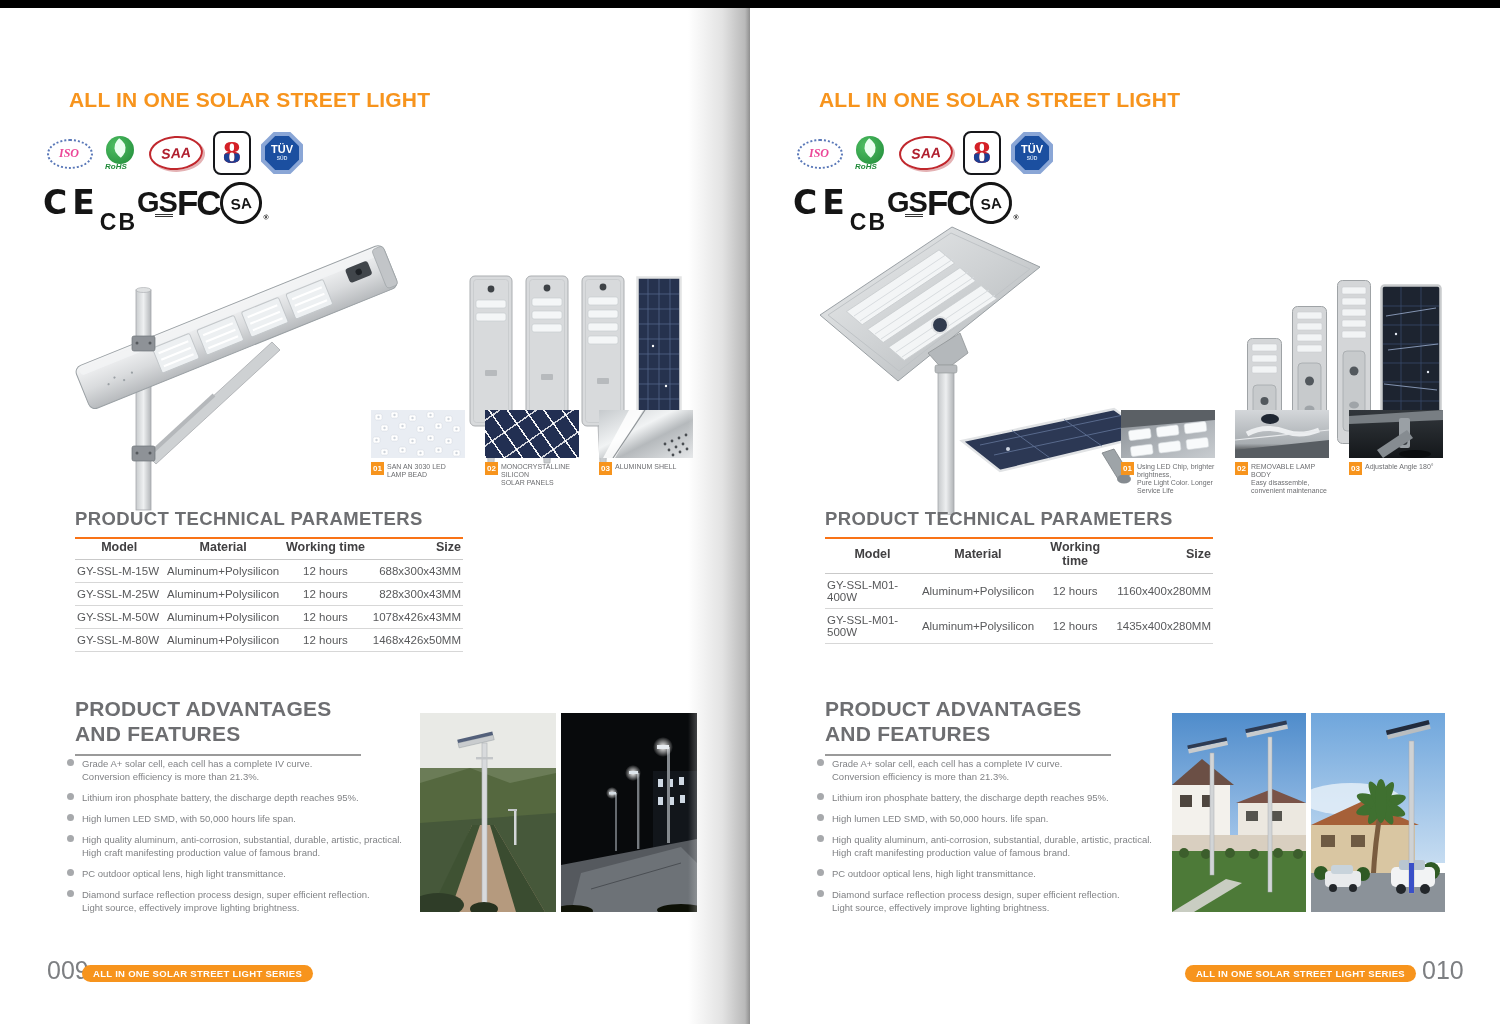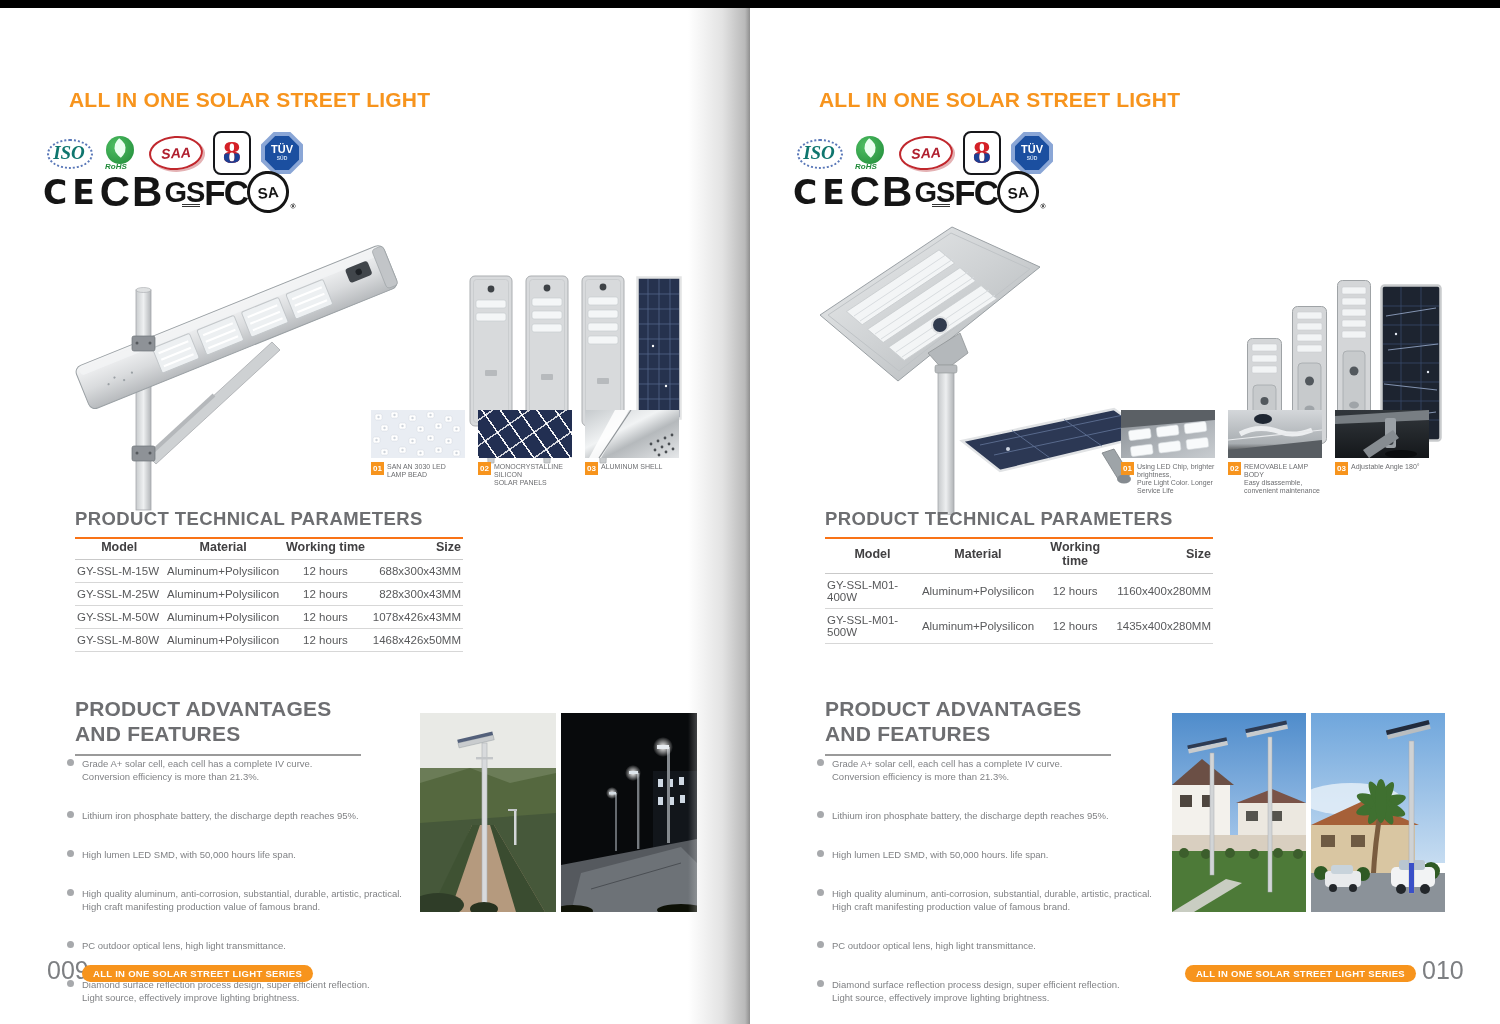--- a/index.html
+++ b/index.html
@@ -12,21 +12,21 @@
   .pg-left{left:0;}
   .pg-right{left:750px;}
 
   .title{position:absolute;left:45px;top:80px;font-size:21px;font-weight:bold;color:#f7941d;letter-spacing:0.2px;margin-left:24px;}
 
   
   .certs1{position:absolute;left:45px;top:124px;height:42px;display:flex;align-items:center;gap:10px;}
   .cert{position:relative;display:flex;align-items:center;justify-content:center;}
   .c-iso{width:48px;height:34px;}
   .c-iso .ring{position:absolute;left:2px;top:3px;width:42px;height:26px;border:2px dotted #5a78b8;border-radius:50%;}
-  .c-iso .txt{position:relative;font-size:19px;font-weight:800;font-style:italic;color:#0f766e;font-family:"Liberation Serif",serif;}
+  .c-iso .txt{position:relative;font-size:12px;font-weight:800;font-style:italic;color:#ec4899;font-family:"Liberation Serif",serif;}
   .c-rohs{width:36px;height:36px;}
   .c-rohs .disc{position:absolute;left:3px;top:1px;width:28px;height:28px;border-radius:50%;background:radial-gradient(circle at 35% 35%,#4fbf63,#1f8a38);}
   .c-rohs .leaf{position:absolute;left:10px;top:6px;width:14px;height:14px;background:#eafff0;border-radius:0 75% 0 75%;transform:rotate(40deg);}
   .c-rohs .txt{position:absolute;left:2px;bottom:0;font-size:8px;font-weight:800;font-style:italic;color:#1f8a38;}
   .c-saa{width:50px;height:30px;border:2.5px solid #c0272d;border-radius:50%;transform:rotate(-4deg);box-shadow:2px 2px 0 #e4b2b4;}
   .c-saa .txt{font-size:14px;font-weight:800;font-style:italic;color:#b01f2e;}
   .c-s8{width:34px;height:40px;border:2.5px solid #15161a;border-radius:8px;background:#fff;}
   .c-s8 .glyphwrap{position:relative;font-size:27px;font-weight:800;line-height:1;font-family:"DejaVu Serif",serif;}
   .c-s8 .gtop{color:#d42027;}
   .c-s8 .gbot{position:absolute;left:0;top:0;color:#1b3f94;clip-path:inset(52% 0 0 0);}
@@ -34,58 +34,58 @@
   .c-tuv .oct1{position:absolute;left:0;top:0;width:42px;height:42px;background:#8aa6d6;
      clip-path:polygon(30% 0,70% 0,100% 30%,100% 70%,70% 100%,30% 100%,0 70%,0 30%);}
   .c-tuv .oct2{position:absolute;left:4px;top:4px;width:34px;height:34px;background:#1b4fa0;
      clip-path:polygon(30% 0,70% 0,100% 30%,100% 70%,70% 100%,30% 100%,0 70%,0 30%);}
   .c-tuv .txt{position:absolute;left:0;top:11px;width:42px;text-align:center;font-size:11px;font-weight:800;color:#fff;}
   .c-tuv .sub{position:absolute;left:0;top:23px;width:42px;text-align:center;font-size:5px;font-weight:700;color:#cfe0f5;}
 
   .certs2{position:absolute;left:43px;top:163px;display:flex;align-items:center;}
   .mark{font-weight:800;color:#151515;line-height:1;}
   .m-ce{font-size:33px;letter-spacing:5px;font-family:"DejaVu Sans",sans-serif;}
-  .m-cb{font-size:42px;letter-spacing:2px;}
+  .m-cb{font-size:23px;letter-spacing:2px;margin-top:40px;}
   .m-gs{font-size:29px;letter-spacing:-1px;position:relative;}
   .m-gs .gsub{position:absolute;left:18px;bottom:-2px;width:18px;height:5px;background:repeating-linear-gradient(to bottom,#333 0 1px,transparent 1px 2.5px);}
   .m-fc{font-size:35px;letter-spacing:-2px;}
   .m-csa{width:36px;height:36px;border:3.5px solid #151515;border-radius:50%;display:flex;align-items:center;justify-content:center;
          font-size:15px;font-weight:800;color:#151515;position:relative;transform:rotate(-6deg);}
   .m-csa .reg{position:absolute;right:-8px;bottom:-2px;font-size:7px;}
 
   .hero{position:absolute;left:48px;top:202px;width:362px;height:302px;}
   .pg-right .hero{left:52px;top:205px;width:352px;height:302px;}
 
   .views{position:absolute;display:flex;}
   .views-left{left:468px;top:258px;gap:10px;align-items:flex-start;}
   .views-right{left:496px;top:271px;gap:8px;align-items:flex-end;height:166px;}
   .views-left .vp{margin-top:8px;}
 
-  .thumbs{position:absolute;left:371px;top:402px;display:flex;gap:13px;}
+  .thumbs{position:absolute;left:371px;top:402px;display:flex;gap:20px;}
   .thumb{width:94px;}
   .thumb-img{width:94px;height:48px;overflow:hidden;}
   .t-solar{background:#222f52;
     background-image:repeating-linear-gradient(55deg,rgba(255,255,255,0.95) 0 1.5px,transparent 1.5px 15px),
                      repeating-linear-gradient(-35deg,rgba(255,255,255,0.8) 0 1.5px,transparent 1.5px 21px);}
   .thumb-cap{margin-top:4px;display:flex;gap:3px;align-items:flex-start;}
   .badge{flex:none;width:13px;height:13px;background:#f7941d;color:#fff;font-size:8px;font-weight:bold;
          display:flex;align-items:center;justify-content:center;}
   .cap-text{font-size:7px;line-height:8px;color:#6d6e71;white-space:pre-line;padding-top:1px;}
 
   .sec-head{position:absolute;left:75px;font-weight:bold;color:#6d6e71;}
   .params-head{top:500px;width:388px;font-size:18.5px;letter-spacing:0.4px;padding-bottom:7px;border-bottom:2px solid #f97316;}
   .adv-head{top:688px;width:286px;font-size:21px;line-height:25px;letter-spacing:0.2px;white-space:pre-line;
             padding-bottom:8px;border-bottom:2px solid #9a9a9a;}
 
   table.params{position:absolute;left:75px;top:527px;width:388px;border-collapse:collapse;}
   table.params th{font-size:12.5px;font-weight:bold;color:#414042;padding:5px 2px;border-bottom:1px solid #c9c9c9;}
   table.params td{font-size:11.5px;color:#58595b;padding:5px 2px;border-bottom:1px solid #d7d7d7;}
   table.params .al{text-align:left;}  table.params .ac{text-align:center;}  table.params .ar{text-align:right;}
 
-  .bullets{position:absolute;left:67px;top:749px;width:358px;display:flex;flex-direction:column;gap:26px;}
+  .bullets{position:absolute;left:67px;top:749px;width:358px;display:flex;flex-direction:column;gap:8px;}
   .bullet{display:flex;gap:8px;}
   .dot{flex:none;width:7px;height:7px;border-radius:50%;background:#a7a9ac;margin-top:2px;}
   .btxt{font-size:9.5px;line-height:13px;color:#808285;white-space:pre-line;}
 
   .photos{position:absolute;top:705px;display:flex;gap:5px;}
   .photos-left{left:420px;}
   .photos-right{left:422px;}
   .photo{width:136px;height:199px;overflow:hidden;}
   .pg-right .photo{width:134px;}
 

